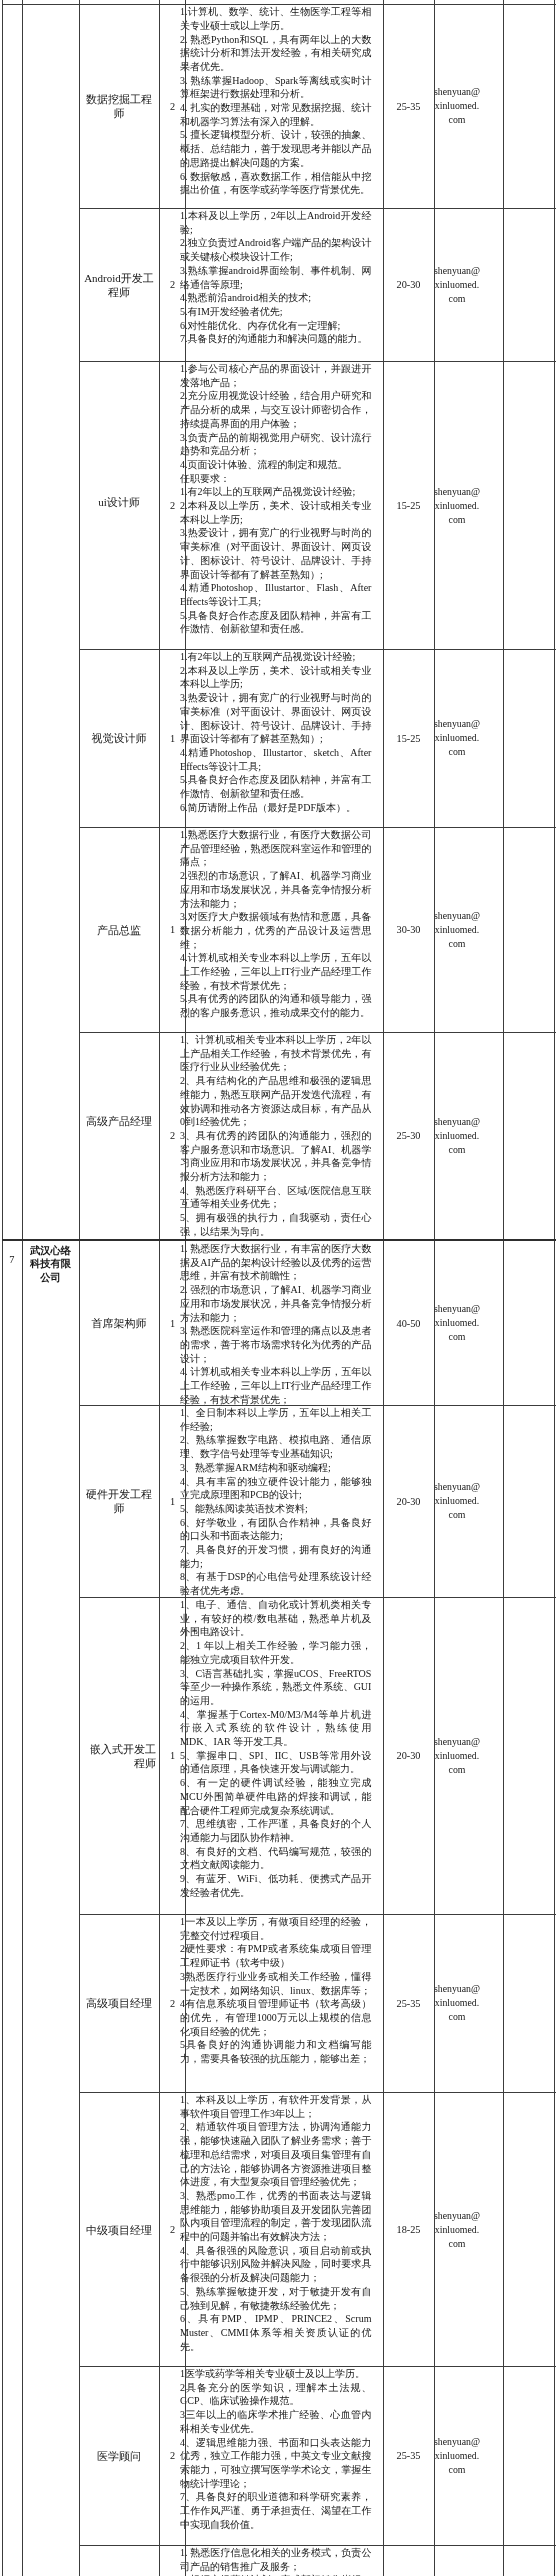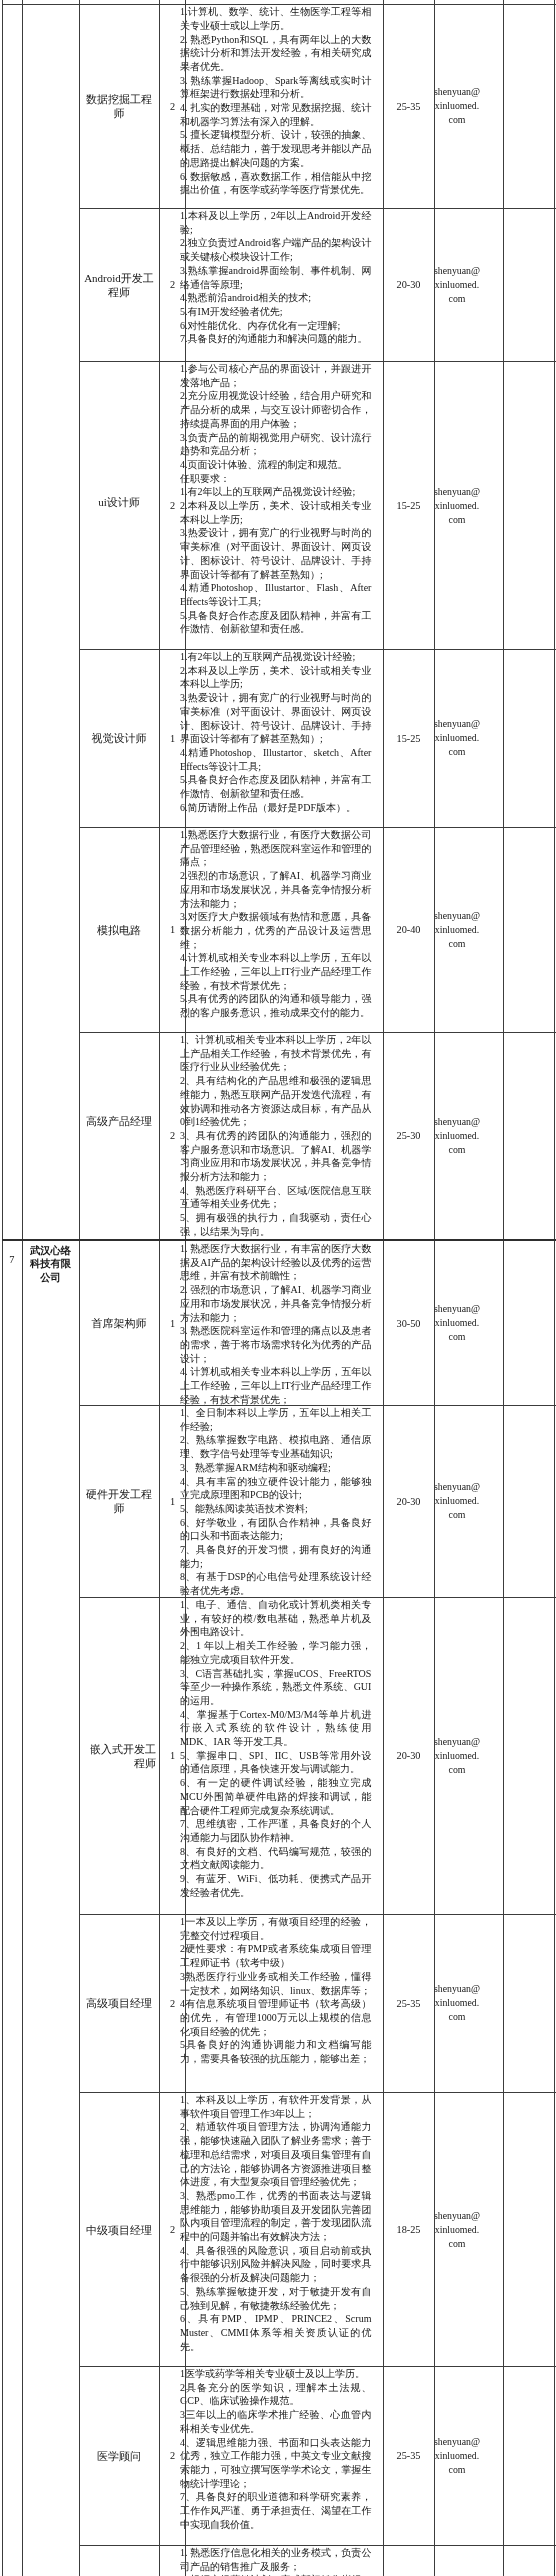--- a/index.html
+++ b/index.html
@@ -115,32 +115,32 @@
 6.简历请附上作品（最好是PDF版本）。</div>
     <div class="cell salary-cell center" style="top:649px;height:178px;">
         <span>15-25</span>
       </div>
     <div class="cell email-cell center" style="top:649px;height:178px;">shenyuan@​xinluomed.​com</div>
     <div class="cell extra-cell" style="top:649px;height:178px;"></div>
   </div>
 
   <div>
     <div class="cell title-cell center" style="top:827px;height:205px;">
-        <span>模拟电路</span>
+        <span>产品总监</span>
       </div>
     <div class="cell count-cell center" style="top:827px;height:205px;">
         <span>1</span>
       </div>
     <div class="cell desc-cell" style="top:827px;height:205px;">1.熟悉医疗大数据行业，有医疗大数据公司产品管理经验，熟悉医院科室运作和管理的痛点；
 2.强烈的市场意识，了解AI、机器学习商业应用和市场发展状况，并具备竞争情报分析方法和能力；
 3.对医疗大户数据领域有热情和意愿，具备数据分析能力，优秀的产品设计及运营思维；
 4.计算机或相关专业本科以上学历，五年以上工作经验，三年以上IT行业产品经理工作经验，有技术背景优先；
 5.具有优秀的跨团队的沟通和领导能力，强烈的客户服务意识，推动成果交付的能力。</div>
     <div class="cell salary-cell center" style="top:827px;height:205px;">
-        <span>20-40</span>
+        <span>30-30</span>
       </div>
     <div class="cell email-cell center" style="top:827px;height:205px;">shenyuan@​xinluomed.​com</div>
     <div class="cell extra-cell" style="top:827px;height:205px;"></div>
   </div>
 
   <div>
     <div class="cell title-cell center" style="top:1032px;height:177px;">
         <span>高级产品经理</span>
       </div>
     <div class="cell count-cell center" style="top:1032px;height:207px;">
@@ -163,21 +163,21 @@
         <span>首席架构师</span>
       </div>
     <div class="cell count-cell center" style="top:1241px;height:164px;">
         <span>1</span>
       </div>
     <div class="cell desc-cell" style="top:1241px;height:164px;">1. 熟悉医疗大数据行业，有丰富的医疗大数据及AI产品的架构设计经验以及优秀的运营思维，并富有技术前瞻性；
 2. 强烈的市场意识，了解AI、机器学习商业应用和市场发展状况，并具备竞争情报分析方法和能力；
 3. 熟悉医院科室运作和管理的痛点以及患者的需求，善于将市场需求转化为优秀的产品设计；
 4. 计算机或相关专业本科以上学历，五年以上工作经验，三年以上IT行业产品经理工作经验，有技术背景优先；</div>
     <div class="cell salary-cell center" style="top:1241px;height:164px;">
-        <span>30-50</span>
+        <span>40-50</span>
       </div>
     <div class="cell email-cell center" style="top:1241px;height:164px;">shenyuan@​xinluomed.​com</div>
     <div class="cell extra-cell" style="top:1241px;height:164px;"></div>
   </div>
 
   <div>
     <div class="cell title-cell center" style="top:1405px;height:192px;">
         <span>硬件开发工程师</span>
       </div>
     <div class="cell count-cell center" style="top:1405px;height:192px;">

